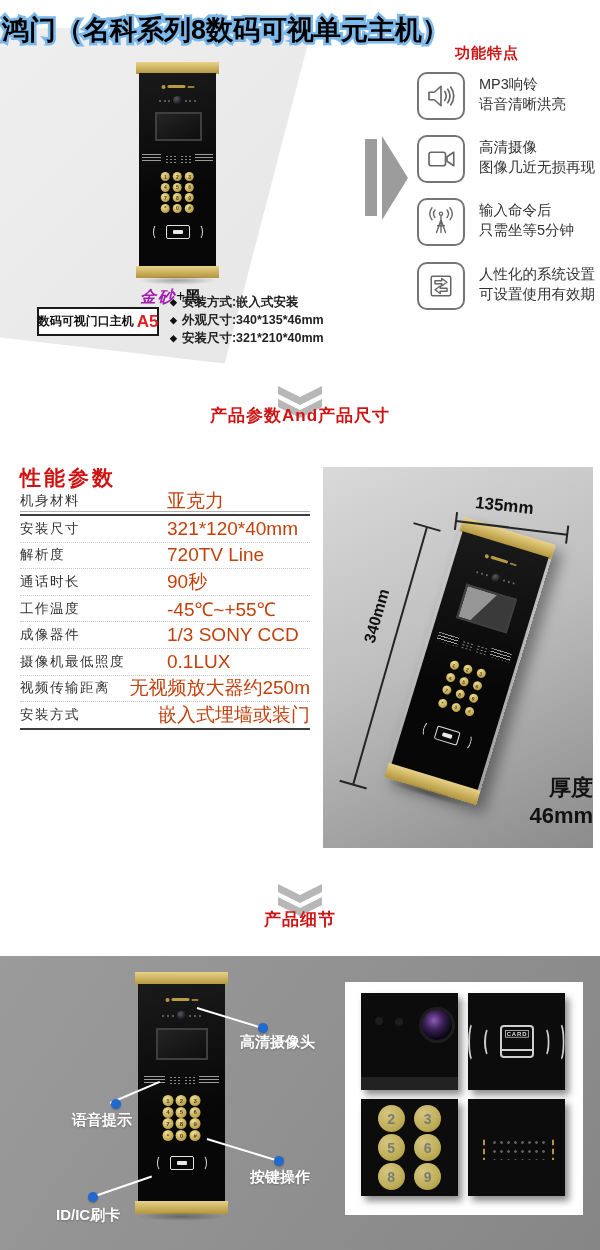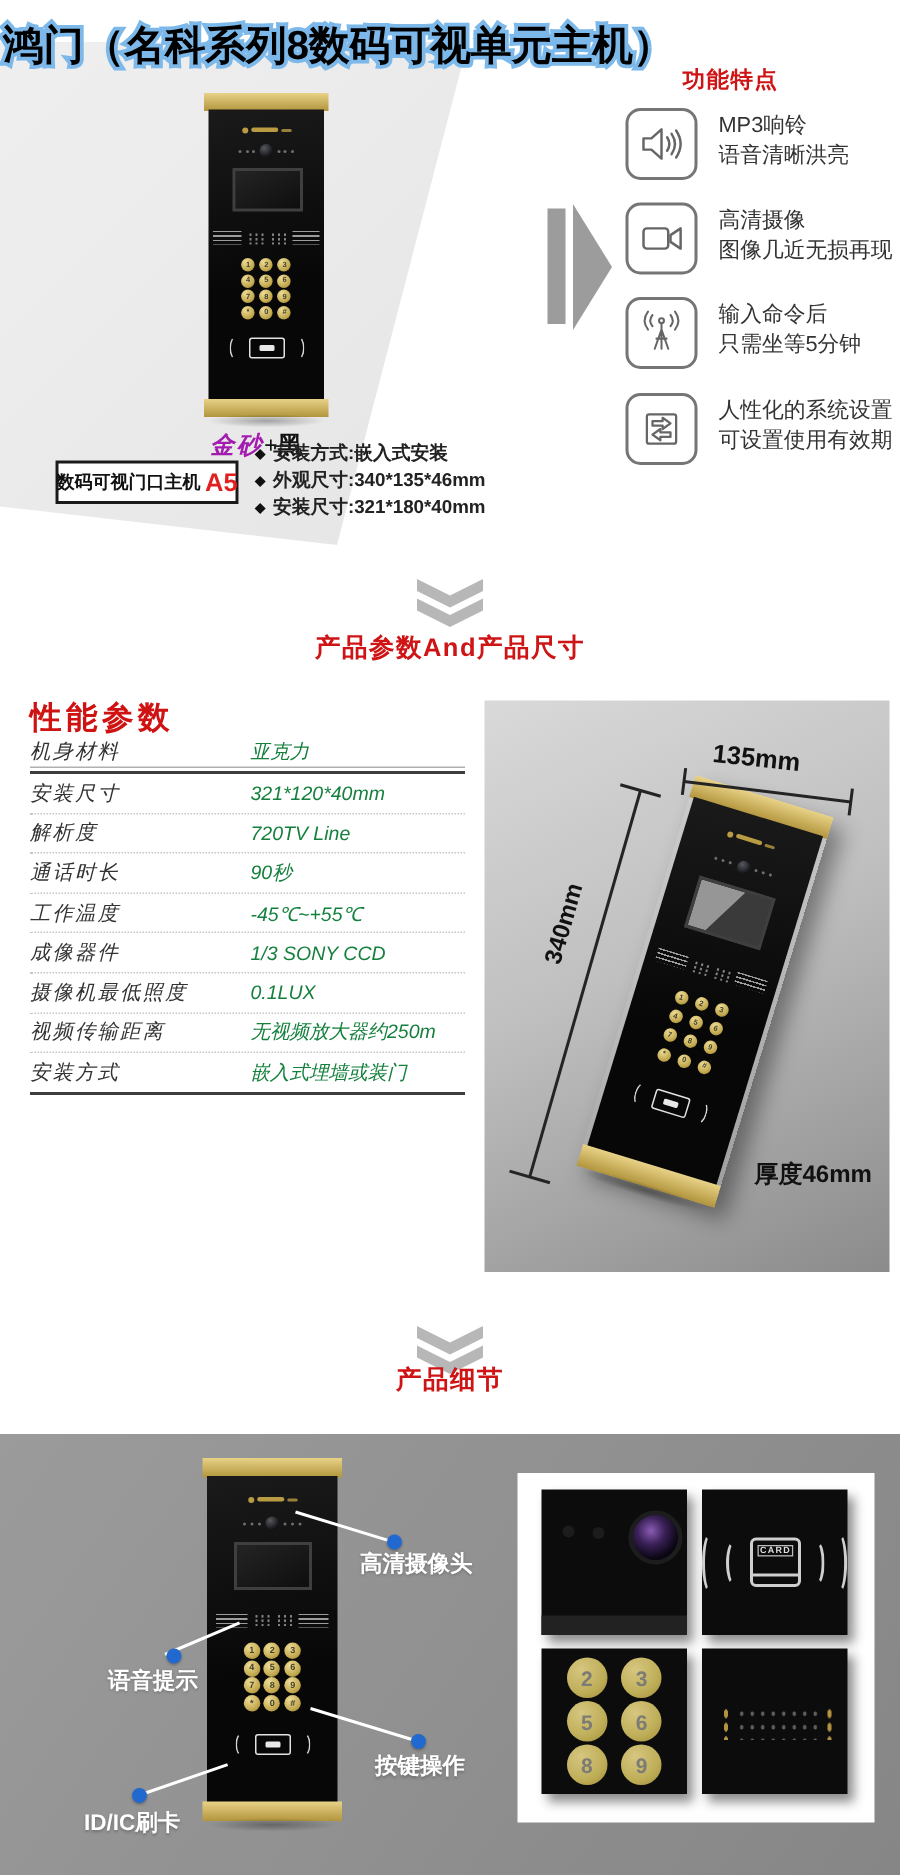--- a/index.html
+++ b/index.html
@@ -87,48 +87,48 @@
   .f-text{position:absolute;left:62px;top:3px;width:125px;font-size:14.5px;color:#333;
         line-height:1.35;white-space:nowrap;}
 
   
   .chev{position:absolute;left:276px;width:48px;height:34px;}
   .divider-title{position:absolute;left:0;width:600px;text-align:center;
         font-size:17px;font-weight:bold;color:#ce1414;letter-spacing:1px;}
 
   
   .params-title{left:20px;top:464px;font-size:21px;font-weight:bold;color:#cf1212;letter-spacing:3px;}
-  .spec-table{left:20px;top:490px;width:290px;font-style:italic;}
+  .spec-table{left:20px;top:490px;width:290px;}
   .sp-row{display:flex;align-items:center;height:25.6px;border-bottom:1px dotted #c6c6c6;}
   .sp-row.first{height:21px;border-bottom:1px solid #b0b0b0;}
   .strongline{height:0;border-top:2px solid #3d3d3d;margin-top:2px;}
   .sp-row.last{border-bottom:2px solid #3d3d3d;}
   .sp-label{width:147px;font-size:13.5px;color:#333;letter-spacing:1.5px;white-space:nowrap;}
-  .sp-value{font-size:13px;color:#15803d;white-space:nowrap;}
+  .sp-value{font-size:19px;color:#c2410c;white-space:nowrap;}
 
   
   .dim-box{left:323px;top:467px;width:270px;height:381px;
         background:linear-gradient(155deg,#d9d9d9 0%,#bfbfbf 45%,#8b8b8b 100%);}
   .dim-device{left:99px;top:58px;width:96px;height:272px;--key:9px;--keyfont:5px;
         transform:rotate(17deg);box-shadow:9px 6px 14px rgba(0,0,0,.38);}
   .dim-device .dv-screen{background:#3a3a3a;overflow:hidden;}
   .dim-device .dv-screen i{position:absolute;inset:0;display:block;background:#969696;
         clip-path:polygon(0 0,62% 0,25% 100%,0 100%);}
   .dim-line-v{left:103px;top:60px;width:2px;height:268px;background:#242424;
         transform:rotate(16deg);transform-origin:1px 0;}
   .dim-line-v::before,.dim-line-v::after{content:'';position:absolute;left:-13px;width:28px;height:2px;background:#242424;}
   .dim-line-v::before{top:-1px;} .dim-line-v::after{bottom:-1px;}
   .dim-line-h{left:133px;top:53px;width:112px;height:2px;background:#242424;
         transform:rotate(7deg);transform-origin:0 1px;}
   .dim-line-h::before,.dim-line-h::after{content:'';position:absolute;top:-8px;width:2px;height:18px;background:#242424;}
   .dim-line-h::before{left:-1px;} .dim-line-h::after{right:-1px;}
   .dim-w{left:152px;top:29px;font-size:17px;font-weight:bold;color:#111;transform:rotate(6deg);}
   .dim-h{left:18px;top:140px;width:72px;text-align:center;font-size:16px;font-weight:bold;color:#111;
         transform:rotate(-74deg);}
-  .dim-d{left:180px;top:306px;font-size:16px;font-weight:bold;color:#111;}
+  .dim-d{left:180px;top:306px;font-size:22px;font-weight:bold;color:#111;text-align:right;}
 
   
   .details{left:0;top:956px;width:600px;height:294px;
         background:linear-gradient(125deg,#9b9b9b,#868686);}
   .detail-device{left:135px;top:16px;width:93px;height:242px;--key:11px;--keyfont:6px;}
   .co-line{position:absolute;height:2px;background:#fff;transform-origin:0 1px;}
   .co-dot{position:absolute;width:10px;height:10px;border-radius:50%;background:#2269cf;
         box-shadow:0 1px 2px rgba(0,0,0,.3);}
   .co-label{position:absolute;color:#fff;font-size:15px;font-weight:bold;white-space:nowrap;
         text-shadow:0 1px 2px rgba(0,0,0,.25);}
@@ -232,21 +232,21 @@
     <li>
         <span class="dia">◆</span>
         <span>安装方式:嵌入式安装</span>
       </li>
     <li>
         <span class="dia">◆</span>
         <span>外观尺寸:340*135*46mm</span>
       </li>
     <li>
         <span class="dia">◆</span>
-        <span>安装尺寸:321*180*40mm</span>
+        <span>安装尺寸:321*210*40mm</span>
       </li>
   </ul>
 
   <div class="abs arrow-bar"></div>
   <div class="abs arrow-head"></div>
 
   <div class="abs features-title">功能特点</div>
 
   <div class="f-item" style="top:72px;">
     <div class="f-icon">
@@ -301,21 +301,21 @@
     <div class="f-text">
       <div>人性化的系统设置</div>
       <div>可设置使用有效期</div>
     </div>
   </div>
 
   <svg class="chev" style="top:386px;" viewBox="0 0 48 34">
     <polygon points="2,0 24,11 46,0 46,8 24,19 2,8" fill="#b7b7b7"></polygon>
     <polygon points="2,0 24,11 46,0 46,8 24,19 2,8" fill="#b7b7b7" transform="translate(0,13)"></polygon>
   </svg>
-  <div class="divider-title" style="top:420px;">产品参数And产品尺寸</div>
+  <div class="divider-title" style="top:404px;">产品参数And产品尺寸</div>
 
   <div class="abs params-title">性能参数</div>
 
   <div class="abs spec-table">
     <div class="sp-row first">
       <span class="sp-label">机身材料</span>
       <span class="sp-value">亚克力</span>
     </div>
     <div class="strongline"></div>
     <div class="sp-row">

